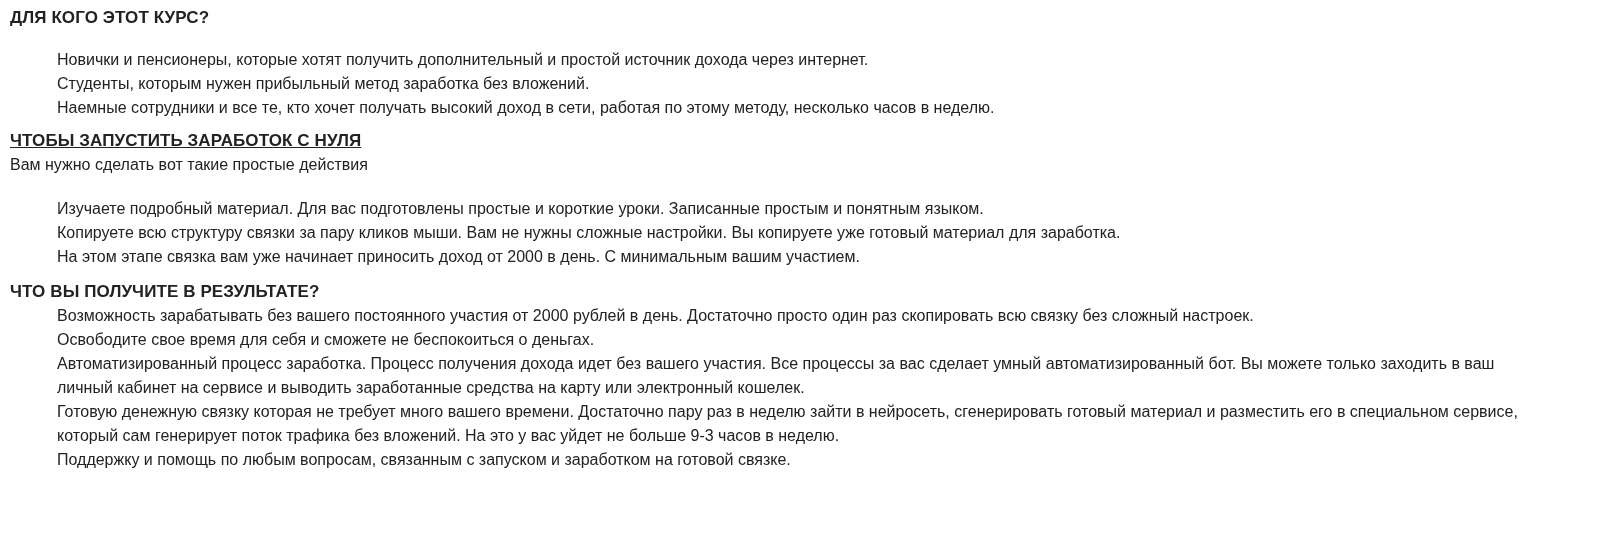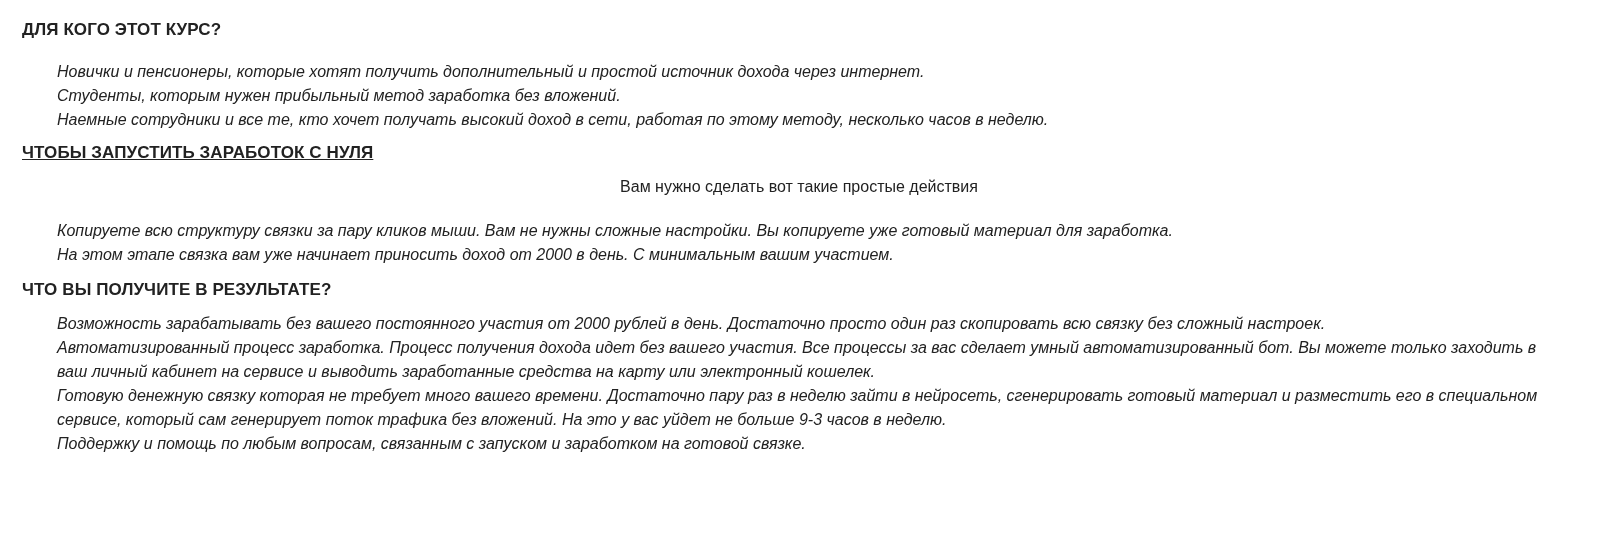--- a/index.html
+++ b/index.html
@@ -15,36 +15,34 @@
     color: #222222;
     -webkit-font-smoothing: antialiased;
   }
   .page {
     padding: 8px 12px 0 10px;
   }
   .section-heading {
     font-size: 17px;
     font-weight: 700;
     line-height: 20px;
-    margin: 12px;
+    margin: 0;
     letter-spacing: 0.1px;
   }
   .section-heading.mt-2 { margin-top: 11px; text-decoration: underline; }
   .section-heading.mt-3 { margin-top: 13px; }
   .section-subheading {
     font-size: 16px;
     font-weight: 400;
     line-height: 24px;
     margin: 2px 0 0 0;
-    text-align: center;
   }
   .section-items {
     margin: 20px 0 0 47px;
     max-width: 1495px;
-    font-style: italic;
   }
   .section-items.last { margin-top: 2px; }
   .item-line {
     font-size: 16px;
     font-weight: 400;
     line-height: 24px;
   }
 </style>
 </head>
 <body>
@@ -57,28 +55,30 @@
       <div class="item-line">Новички и пенсионеры, которые хотят получить дополнительный и простой источник дохода через интернет.</div>
       <div class="item-line">Студенты, которым нужен прибыльный метод заработка без вложений.</div>
       <div class="item-line">Наемные сотрудники и все те, кто хочет получать высокий доход в сети, работая по этому методу, несколько часов в неделю.</div>
     </div>
   </div>
 
   <div>
     <h2 class="section-heading mt-2">ЧТОБЫ ЗАПУСТИТЬ ЗАРАБОТОК С НУЛЯ</h2>
     <p class="section-subheading">Вам нужно сделать вот такие простые действия</p>
     <div class="section-items">
+      <div class="item-line">Изучаете подробный материал. Для вас подготовлены простые и короткие уроки. Записанные простым и понятным языком.</div>
       <div class="item-line">Копируете всю структуру связки за пару кликов мыши. Вам не нужны сложные настройки. Вы копируете уже готовый материал для заработка.</div>
       <div class="item-line">На этом этапе связка вам уже начинает приносить доход от 2000 в день. С минимальным вашим участием.</div>
     </div>
   </div>
 
   <div>
     <h2 class="section-heading mt-3">ЧТО ВЫ ПОЛУЧИТЕ В РЕЗУЛЬТАТЕ?</h2>
     <div class="section-items last">
       <div class="item-line">Возможность зарабатывать без вашего постоянного участия от 2000 рублей в день. Достаточно просто один раз скопировать всю связку без сложный настроек.</div>
+      <div class="item-line">Освободите свое время для себя и сможете не беспокоиться о деньгах.</div>
       <div class="item-line">Автоматизированный процесс заработка. Процесс получения дохода идет без вашего участия. Все процессы за вас сделает умный автоматизированный бот. Вы можете только заходить в ваш личный кабинет на сервисе и выводить заработанные средства на карту или электронный кошелек.</div>
       <div class="item-line">Готовую денежную связку которая не требует много вашего времени. Достаточно пару раз в неделю зайти в нейросеть, сгенерировать готовый материал и разместить его в специальном сервисе, который сам генерирует поток трафика без вложений. На это у вас уйдет не больше 9-3 часов в неделю.</div>
       <div class="item-line">Поддержку и помощь по любым вопросам, связанным с запуском и заработком на готовой связке.</div>
     </div>
   </div>
 
 </div>
 
 </body></html>

